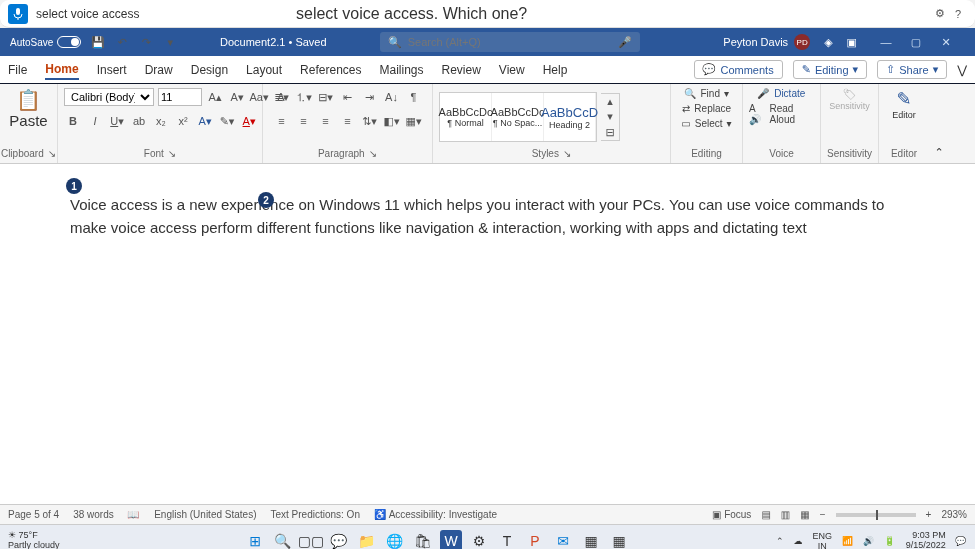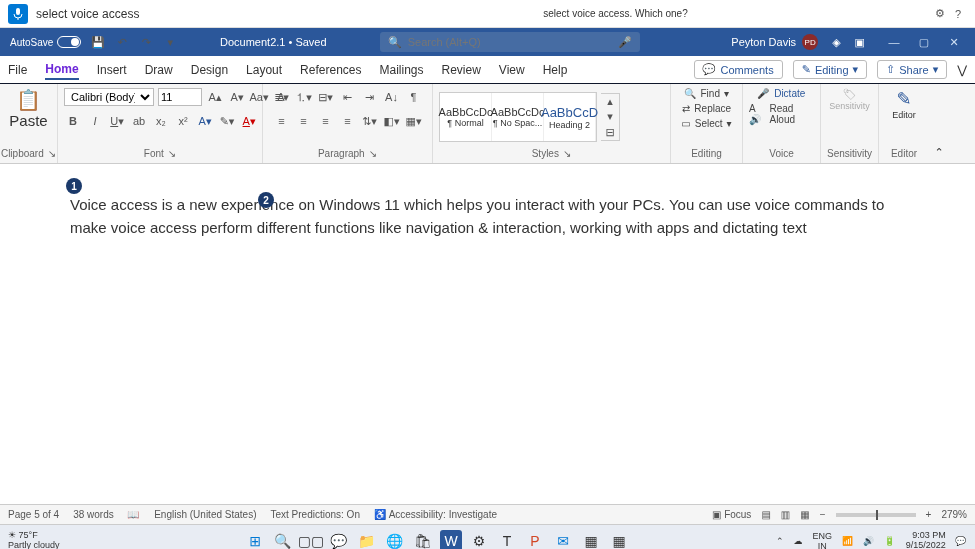--- a/index.html
+++ b/index.html
@@ -1,38 +1,38 @@
 <!DOCTYPE html>
 <html><head>
 <meta charset="utf-8">
 <style>
 * { margin:0; padding:0; box-sizing:border-box; font-family:'Segoe UI',Arial,sans-serif; }
 body { width:975px; height:549px; background:#f3f3f3; overflow:hidden; font-size:11px; color:#333; }
-.voice-bar { height:28px; background:#fff; display:flex; align-items:center; padding:0 8px; border-bottom:1px solid #ddd; }
+.voice-bar { height:28px; background:#fff; display:flex; align-items:center; padding:0 8px; border-bottom:1px solid #ddd;border-radius:9px; }
 .mic-btn { width:20px; height:20px; background:#0078d4; border-radius:3px; display:flex; align-items:center; justify-content:center; color:#fff; }
 .voice-input { margin-left:8px; font-size:12px; flex:0 0 260px; }
-.voice-prompt { flex:1; text-align:center; font-size:10px; }
+.voice-prompt { flex:1; font-size:16px; }
 .voice-right { display:flex; gap:10px; align-items:center; padding-right:6px; color:#555; }
 .title-bar { height:28px; background:#2b579a; display:flex; align-items:center; color:#fff; font-size:11px; }
 .title-left { display:flex; align-items:center; gap:8px; padding-left:10px; flex:0 0 220px; }
 .autosave { display:flex; align-items:center; gap:4px; font-size:10px; }
 .toggle { width:24px; height:12px; border:1px solid #fff; border-radius:6px; position:relative; background:#2b579a; }
 .toggle::after { content:''; position:absolute; right:1px; top:1px; width:8px; height:8px; background:#fff; border-radius:50%; }
 .qat { display:flex; gap:6px; color:#cfe0f4; }
 .doc-name { flex:0 0 150px; font-size:11px; }
 .search-box { flex:1; max-width:260px; height:20px; background:#466ca3; border-radius:3px; display:flex; align-items:center; padding:0 8px; gap:6px; color:#cfe0f4; margin:0 10px; }
 .search-box input { background:transparent; border:none; outline:none; color:#cfe0f4; font-size:11px; flex:1; }
-.title-right { display:flex; align-items:center; gap:14px; margin-left:auto; padding-right:6px;text-align:center; }
+.title-right { display:flex; align-items:center; gap:14px; margin-left:auto; padding-right:14px;text-align:center; }
 .user { display:flex; align-items:center; gap:6px; }
 .avatar { width:16px; height:16px; background:#8b2b2b; border-radius:50%; display:flex; align-items:center; justify-content:center; font-size:8px; }
 .win-btns { display:flex; gap:0; }
 .win-btn { width:30px; height:28px; display:flex; align-items:center; justify-content:center; color:#cfe0f4; }
 .tabs { height:28px; background:#fff; border-bottom:1px solid #0f172a; display:flex; align-items:center; padding:0 8px; gap:18px; font-size:12px; }
 .tab { padding:2px 0; }
-.tab.active { border-bottom:2px solid #2b579a; font-weight:600; color:#6d28d9; }
+.tab.active { border-bottom:2px solid #2b579a; font-weight:600; color:#c2410c; }
 .tabs-right { margin-left:auto; display:flex; gap:10px; align-items:center; }
 .pill { border:1px solid #bbb; border-radius:3px; padding:2px 8px; display:flex; align-items:center; gap:4px; font-size:11px; color:#2b579a; }
 .ribbon { height:80px; background:#f5f5f5; border-bottom:1px solid #ccc; display:flex; }
 .group { border-right:1px solid #ddd; display:flex; flex-direction:column; padding:4px 6px; }
 .group-body { flex:1; display:flex; align-items:center; gap:4px; }
 .group-label { text-align:center; font-size:10px; color:#666; padding-top:2px; display:flex; justify-content:center; gap:4px; }
 .clip { flex-direction:column; align-items:center; gap:0; }
 .clip-ico { font-size:20px; color:#2b579a; }
 .font-row { display:flex; gap:4px; align-items:center; }
 select,input.sz { border:1px solid #bbb; background:#fff; font-size:11px; height:18px; padding:0 2px; }
@@ -274,21 +274,21 @@
   <span>Text Predictions: On</span>
   <span>♿ <span>Accessibility: Investigate</span></span>
   <div class="status-right">
     <span>▣ <span>Focus</span></span>
     <span>▤</span>
     <span>▥</span>
     <span>▦</span>
     <span>−</span>
     <div class="slider"></div>
     <span>+</span>
-    <span>279%</span>
+    <span>293%</span>
   </div>
 </div>
 
 <div class="taskbar">
   <div class="weather">
     <span>☀ <span>75°F</span></span>
     <span>Partly cloudy</span>
   </div>
   <div class="tb-center">
     <div class="tb-ico" style="color:#0078d4">⊞</div>

